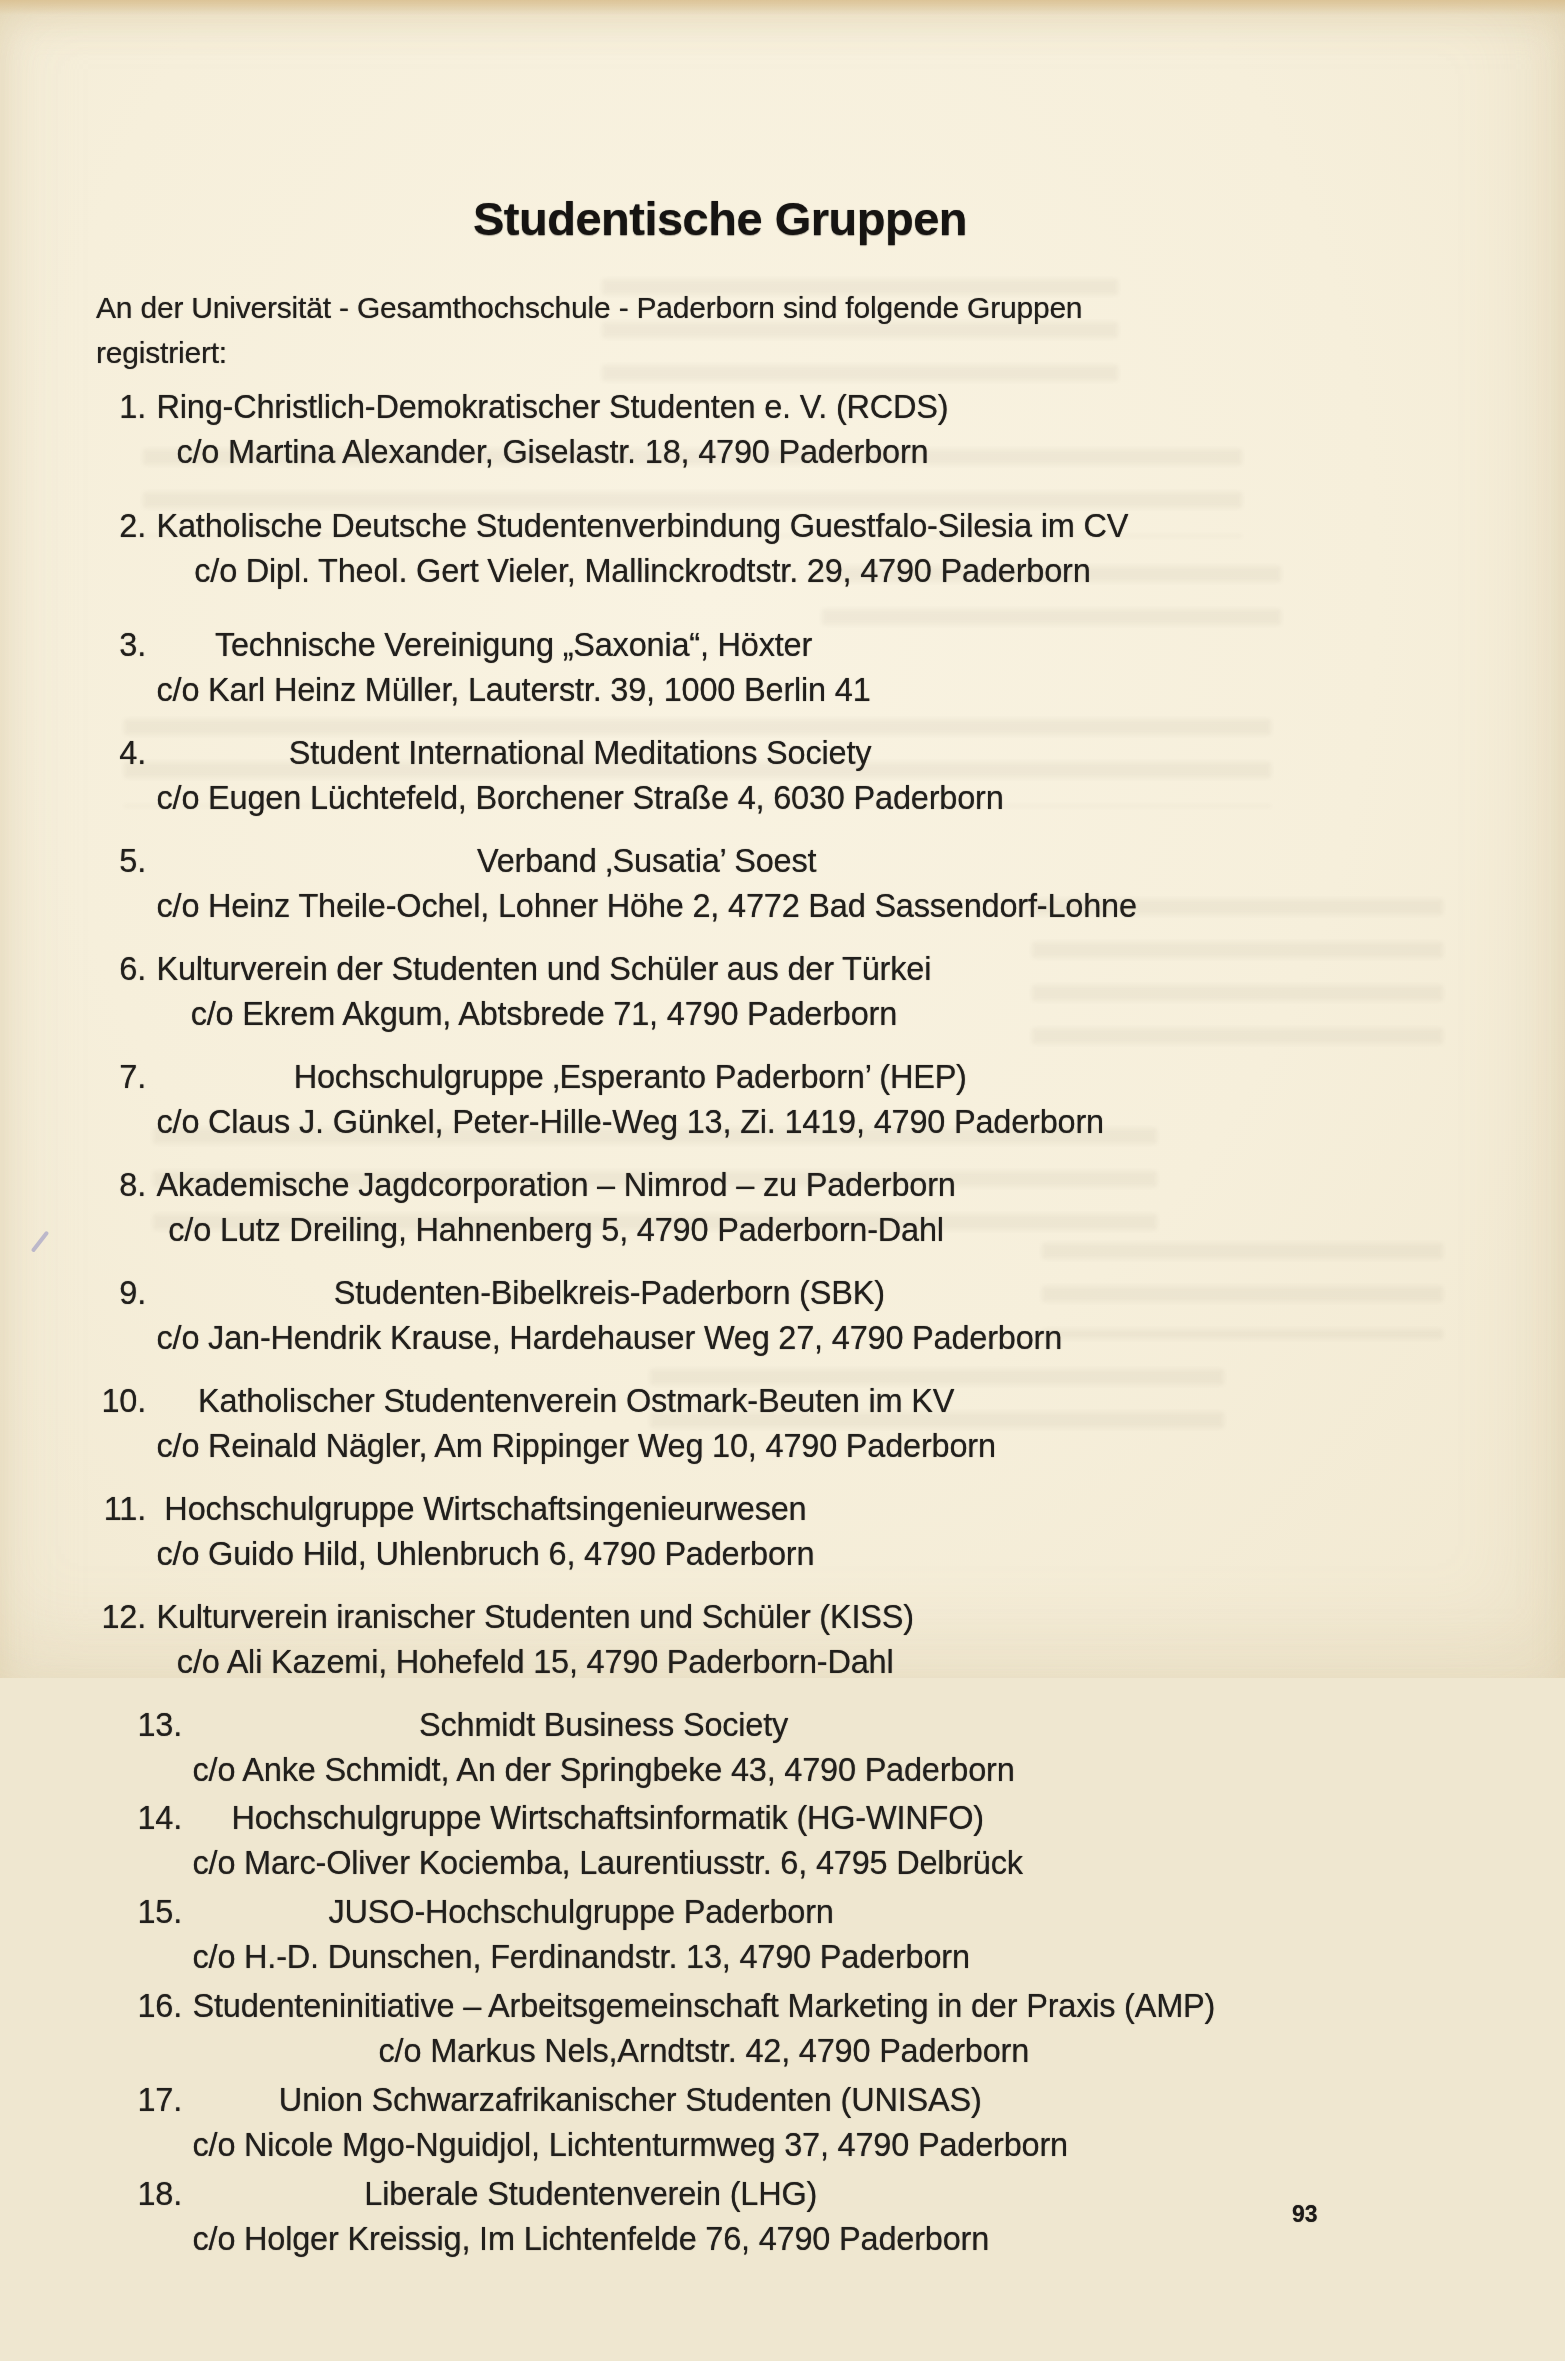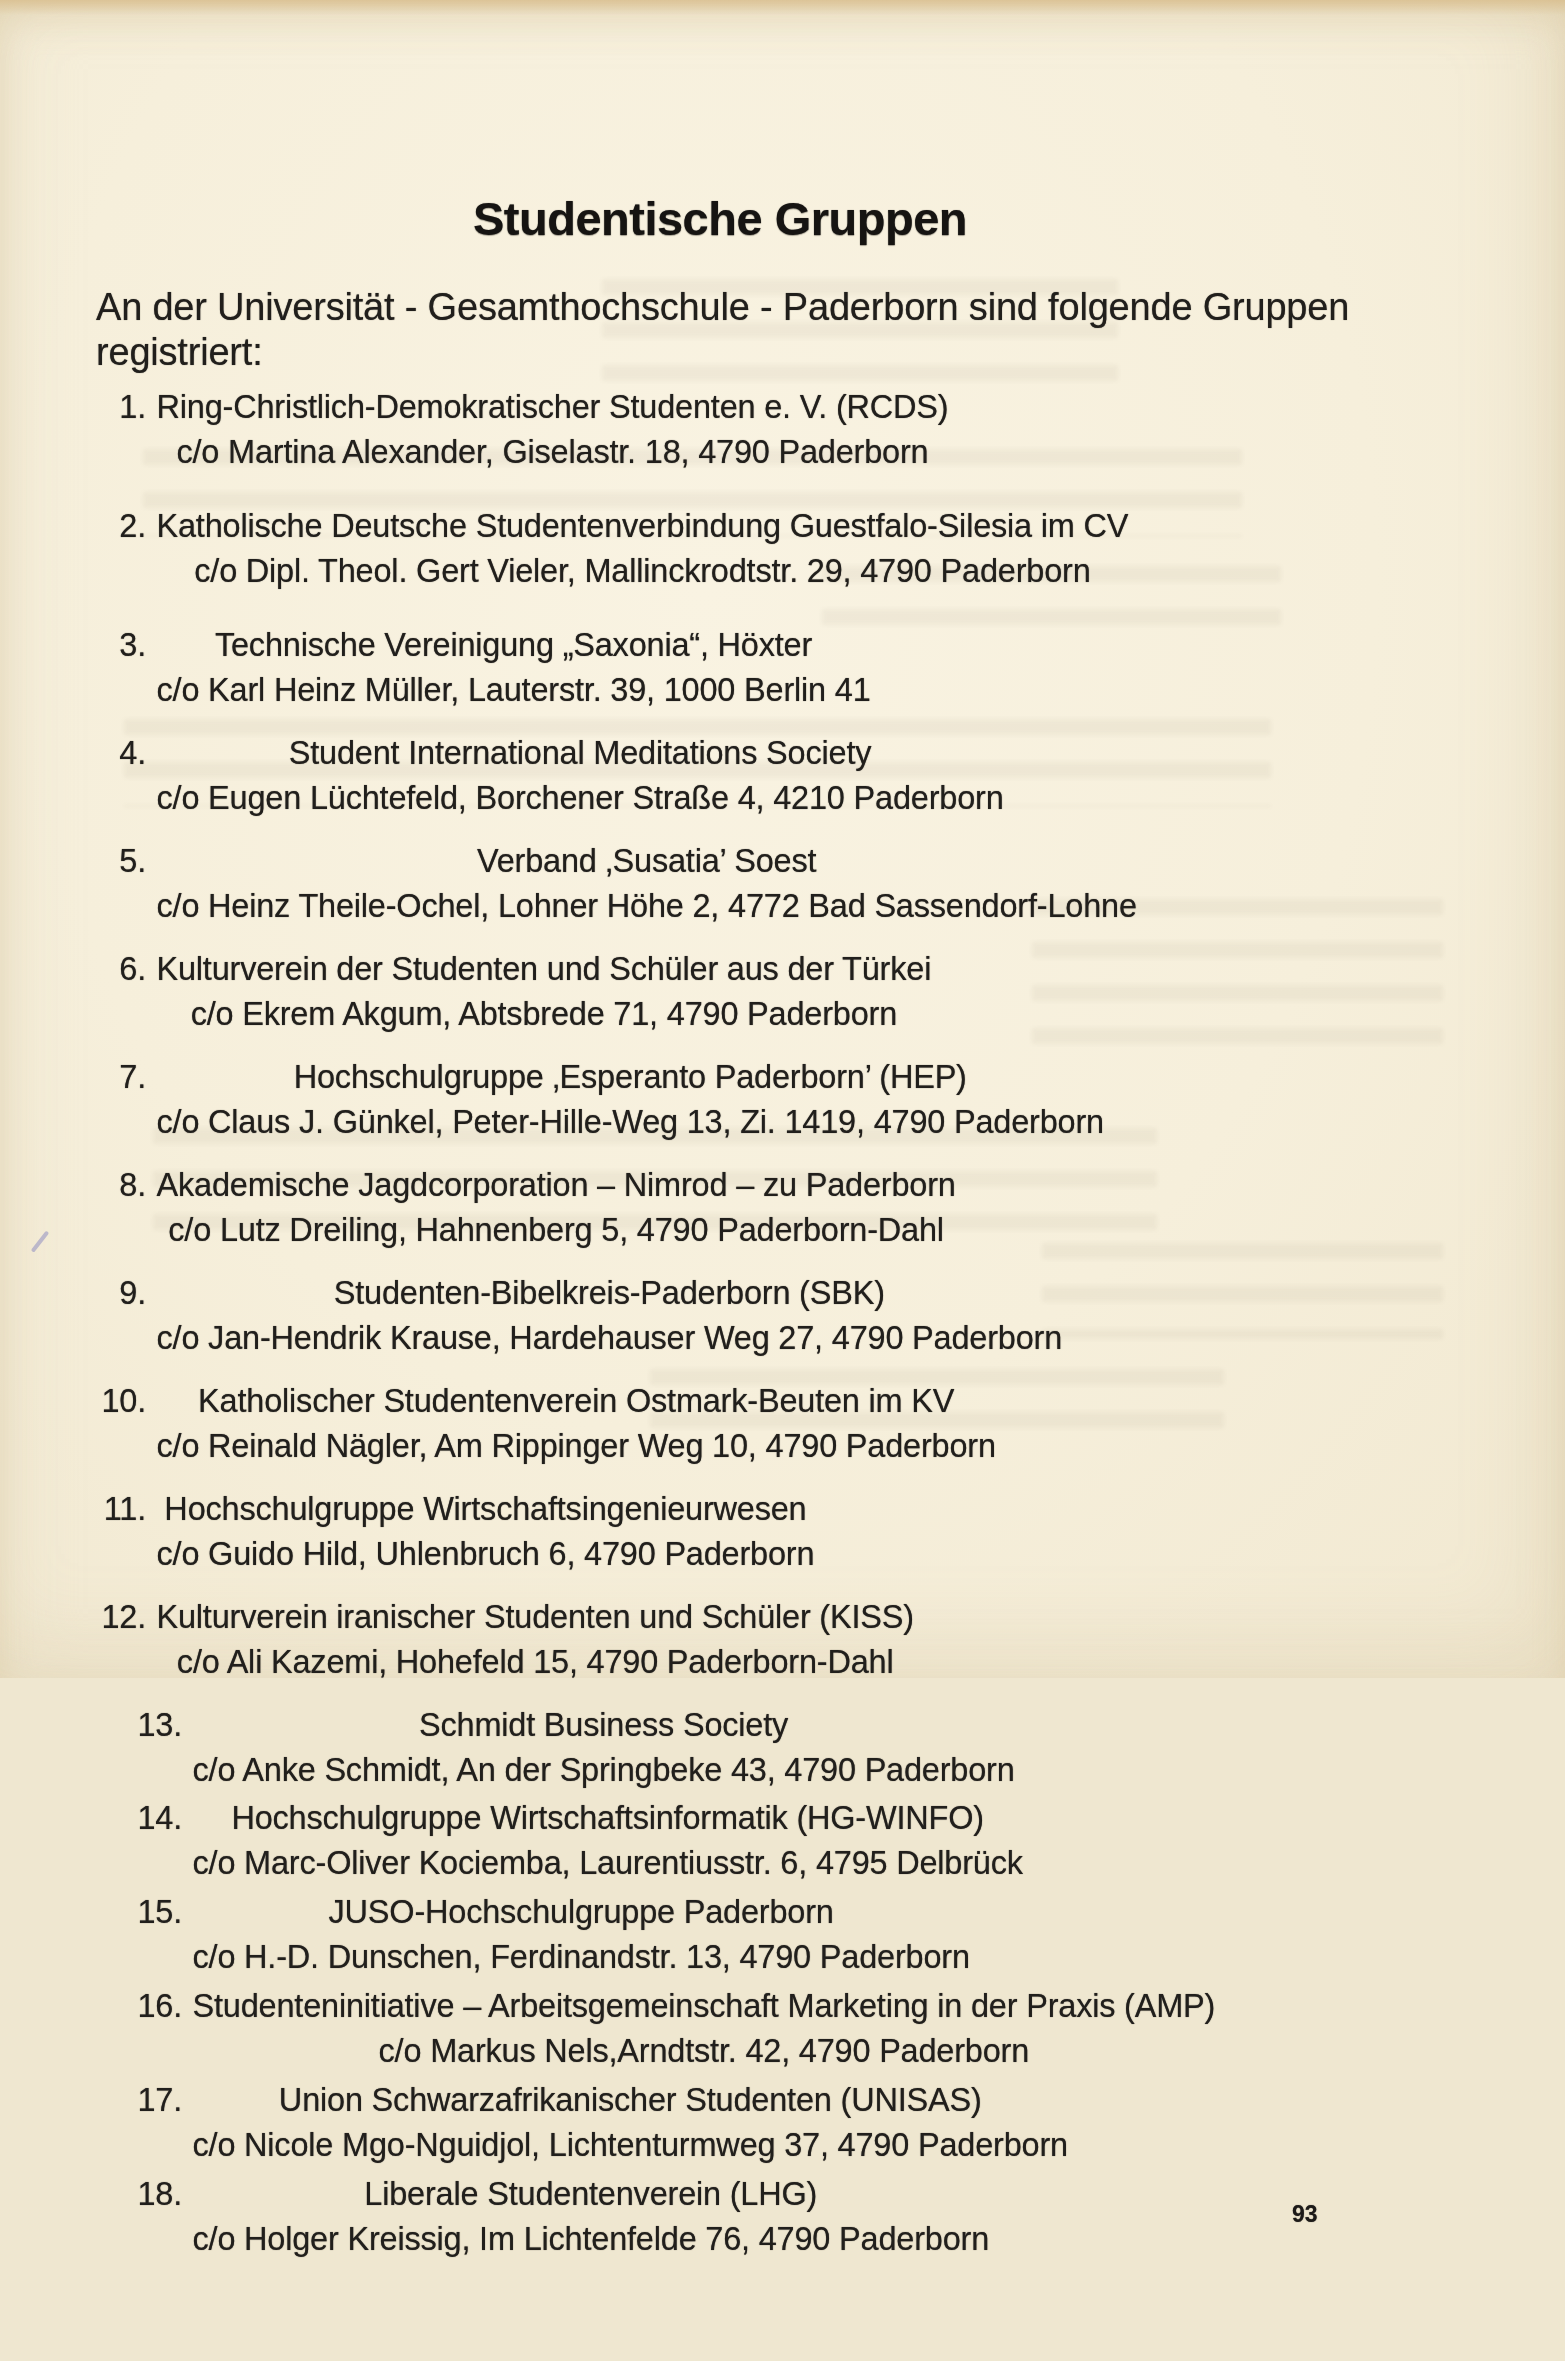--- a/index.html
+++ b/index.html
@@ -21,21 +21,21 @@
     pointer-events:none;
   }
   .content{position:relative;padding:193px 0 0 96px;color:#211f1c;}
   h1.title{
     margin:0;width:1248px;text-align:center;
     font-size:47px;line-height:52px;font-weight:700;color:#161412;
     letter-spacing:-0.5px;
     text-shadow:0 1px 1px rgba(40,36,30,.35), 0 0 1px rgba(30,28,26,.6);
   }
   .intro{
-    margin-top:40px;font-size:38px;line-height:45px;font-weight:400;
+    margin-top:40px;font-size:30px;line-height:45px;font-weight:400;
     letter-spacing:-0.2px;white-space:nowrap;
     text-shadow:0 0 1px rgba(35,32,28,.75);
   }
   ol.groups{
     list-style:none;margin:9.6px 0 0 0;padding:0;
     font-size:32.5px;line-height:45px;letter-spacing:-0.2px;
     text-shadow:0 0 1px rgba(35,32,28,.75);
   }
   li.group{display:flex;margin-bottom:18px;}
   li.group:nth-child(-n+2){margin-bottom:29px;}
@@ -111,21 +111,21 @@
     <span class="gtext">
       <span class="gname">Technische Vereinigung „Saxonia“, Höxter</span>
       <span class="gcontact">c/o Karl Heinz Müller, Lauterstr. 39, 1000 Berlin 41</span>
     </span>
   </li>
 
   <li class="group">
     <span class="num">4.</span>
     <span class="gtext">
       <span class="gname">Student International Meditations Society</span>
-      <span class="gcontact">c/o Eugen Lüchtefeld, Borchener Straße 4, 4210 Paderborn</span>
+      <span class="gcontact">c/o Eugen Lüchtefeld, Borchener Straße 4, 6030 Paderborn</span>
     </span>
   </li>
 
   <li class="group">
     <span class="num">5.</span>
     <span class="gtext">
       <span class="gname">Verband ‚Susatia’ Soest</span>
       <span class="gcontact">c/o Heinz Theile-Ochel, Lohner Höhe 2, 4772 Bad Sassendorf-Lohne</span>
     </span>
   </li>

